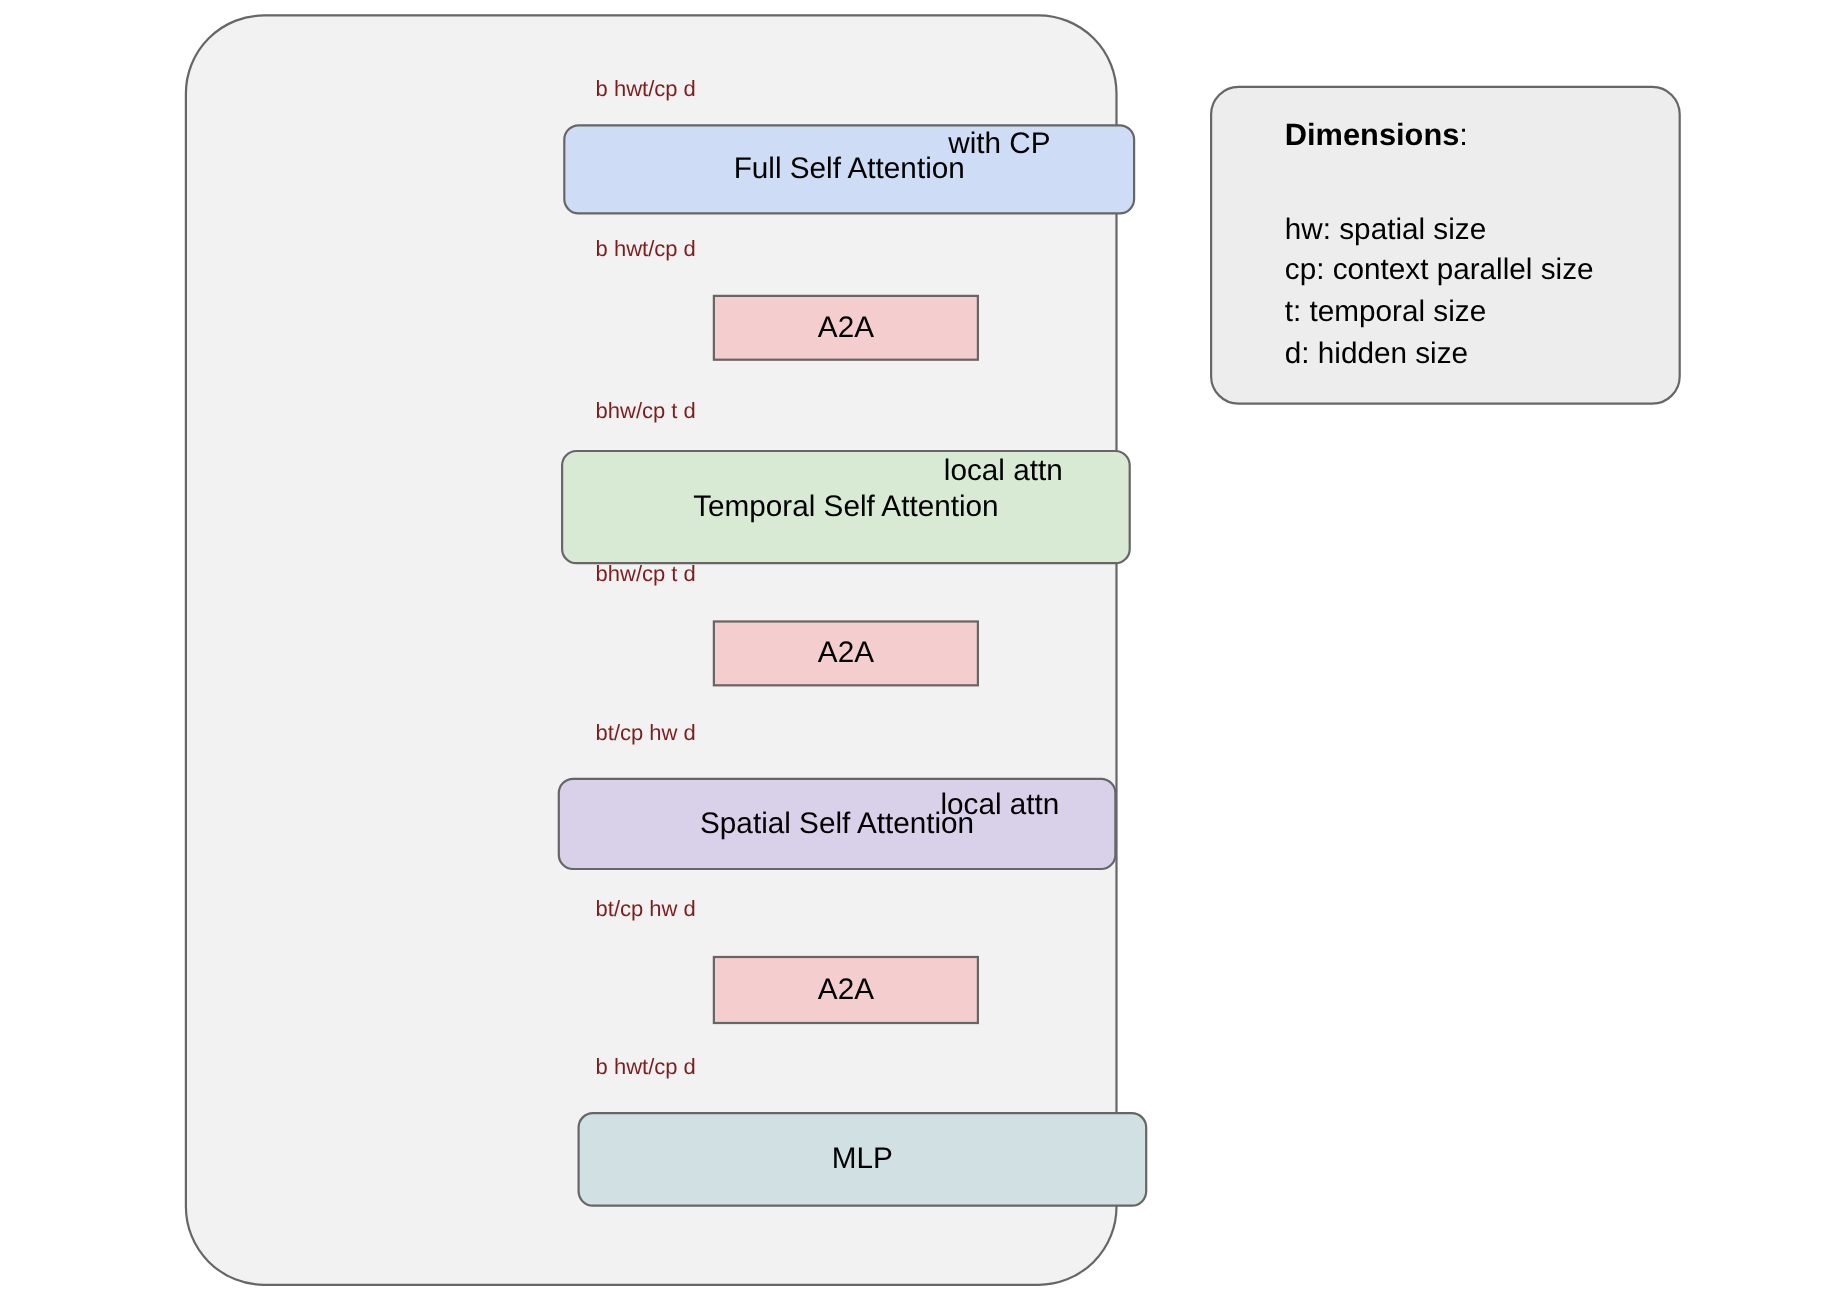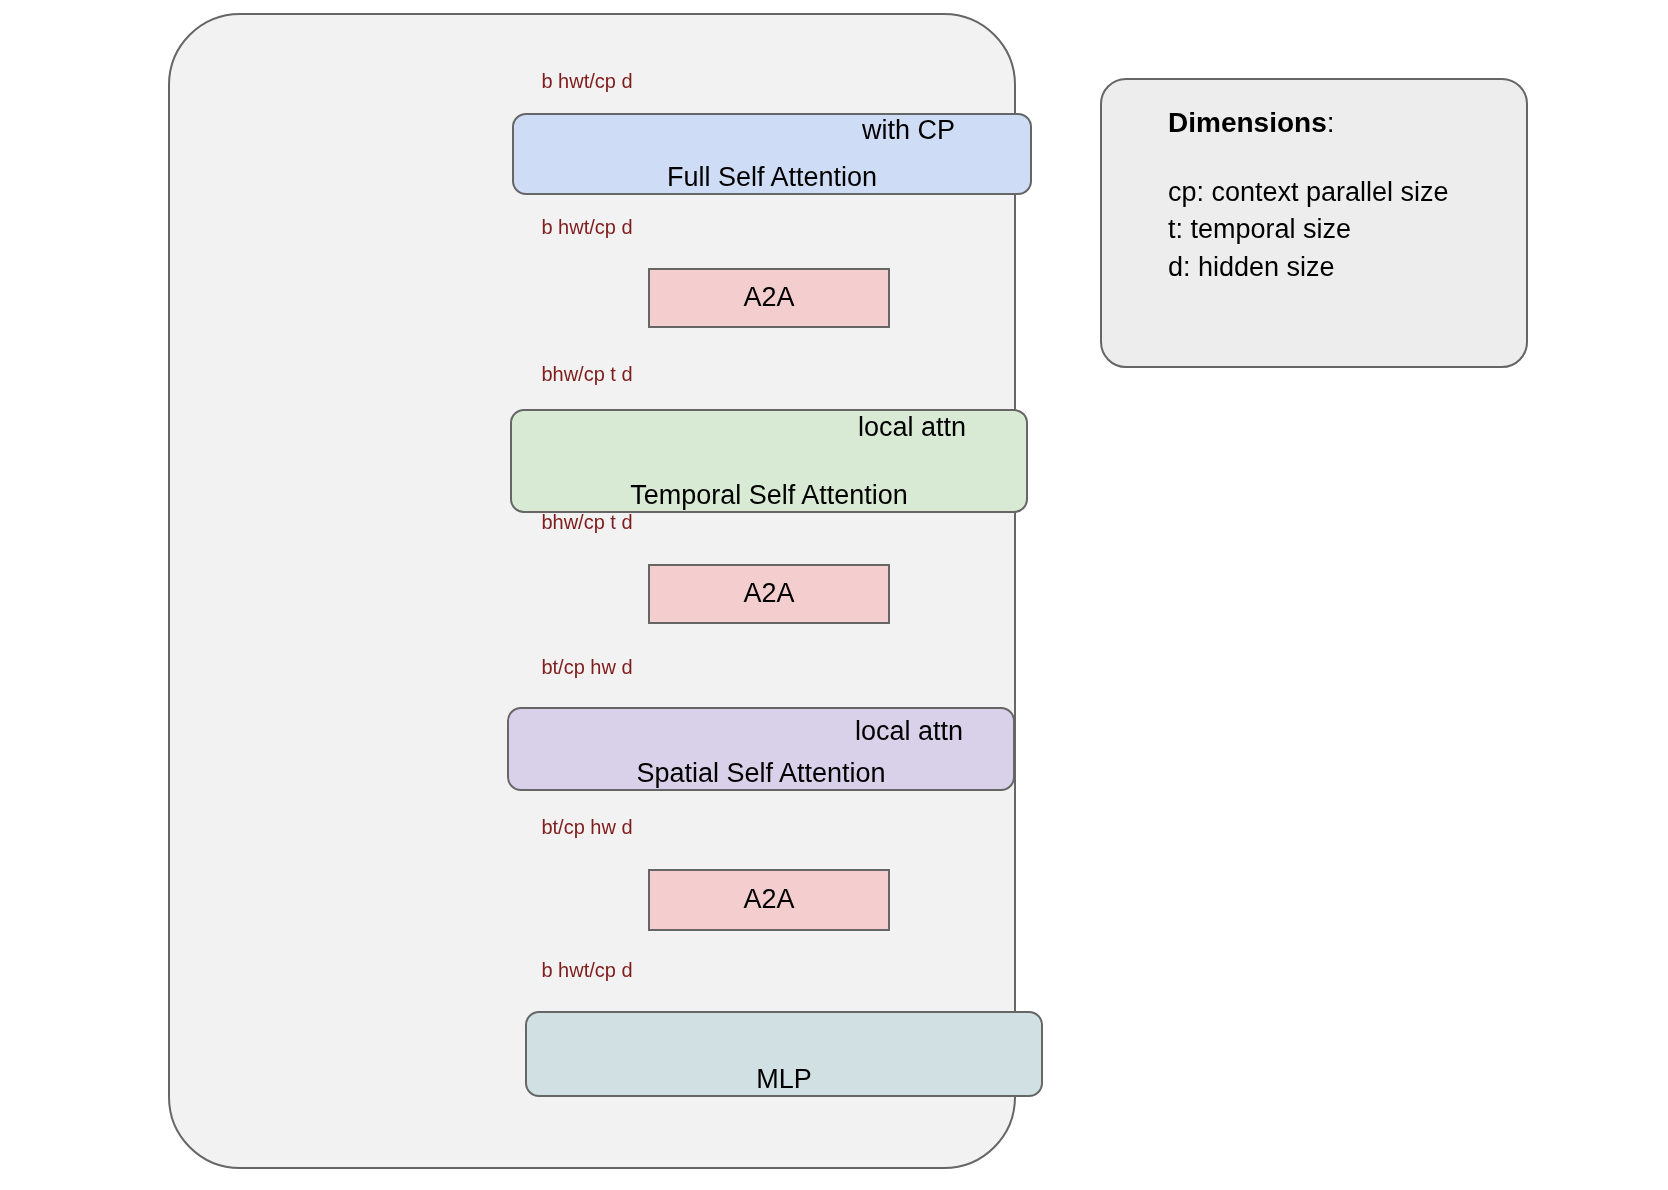--- a/index.html
+++ b/index.html
@@ -35,21 +35,21 @@
     box-sizing: border-box;
     border: 2px solid #666666;
     display: flex;
     align-items: center;
     justify-content: center;
     font-size: 27px;
     line-height: 1.15;
     color: #000000;
     text-align: center;
   }
-  .node.rounded { border-radius: 14px; align-items: flex-end; }
+  .node.rounded { border-radius: 14px; }
   .node.square  { border-radius: 0; }
 
   .node-full    { left: 342px; top:  98px; width: 520px; height:  82px; background: #cfdcf5; }
   .node-a2a-1   { left: 478px; top: 253px; width: 242px; height:  60px; background: #f4cdce; }
   .node-temporal{ left: 340px; top: 394px; width: 518px; height:  104px; background: #d8ead3; }
   .node-a2a-2   { left: 478px; top: 549px; width: 242px; height:  60px; background: #f4cdce; }
   .node-spatial { left: 337px; top: 692px; width: 508px; height:  84px; background: #d9d1e9; }
   .node-a2a-3   { left: 478px; top: 854px; width: 242px; height:  62px; background: #f4cdce; }
   .node-mlp     { left: 355px; top: 996px; width: 518px; height:  86px; background: #d1e0e2; }
 
@@ -82,21 +82,21 @@
     height: 290px;
     box-sizing: border-box;
     background: #ededed;
     border: 2px solid #666666;
     border-radius: 26px;
     padding: 26px 0 0 66px;
   }
   #legend-title {
     font-size: 28px;
     line-height: 1.2;
-    margin-bottom: 34px;
+    margin-bottom: 50px;
     white-space: nowrap;
   }
   #legend-title .kw { font-weight: bold; }
   .legend-item {
     font-size: 27px;
     line-height: 1.40;
     white-space: nowrap;
   }
 </style>
 </head>
@@ -149,16 +149,17 @@
 
 <div class="annotation" style="left:862px; top:117px;text-align:right;">with CP</div>
 
 <div class="annotation" style="left:858px; top:414px;">local attn</div>
 
 <div class="annotation" style="left:855px; top:718px;">local attn</div>
 
 <div id="legend-panel">
   <div id="legend-title"><span class="kw">Dimensions</span><span>:</span></div>
 
+  <div class="legend-item">hw: spatial size</div>
   <div class="legend-item">cp: context parallel size</div>
   <div class="legend-item">t: temporal size</div>
   <div class="legend-item">d: hidden size</div>
 </div>
 
 </body></html>

